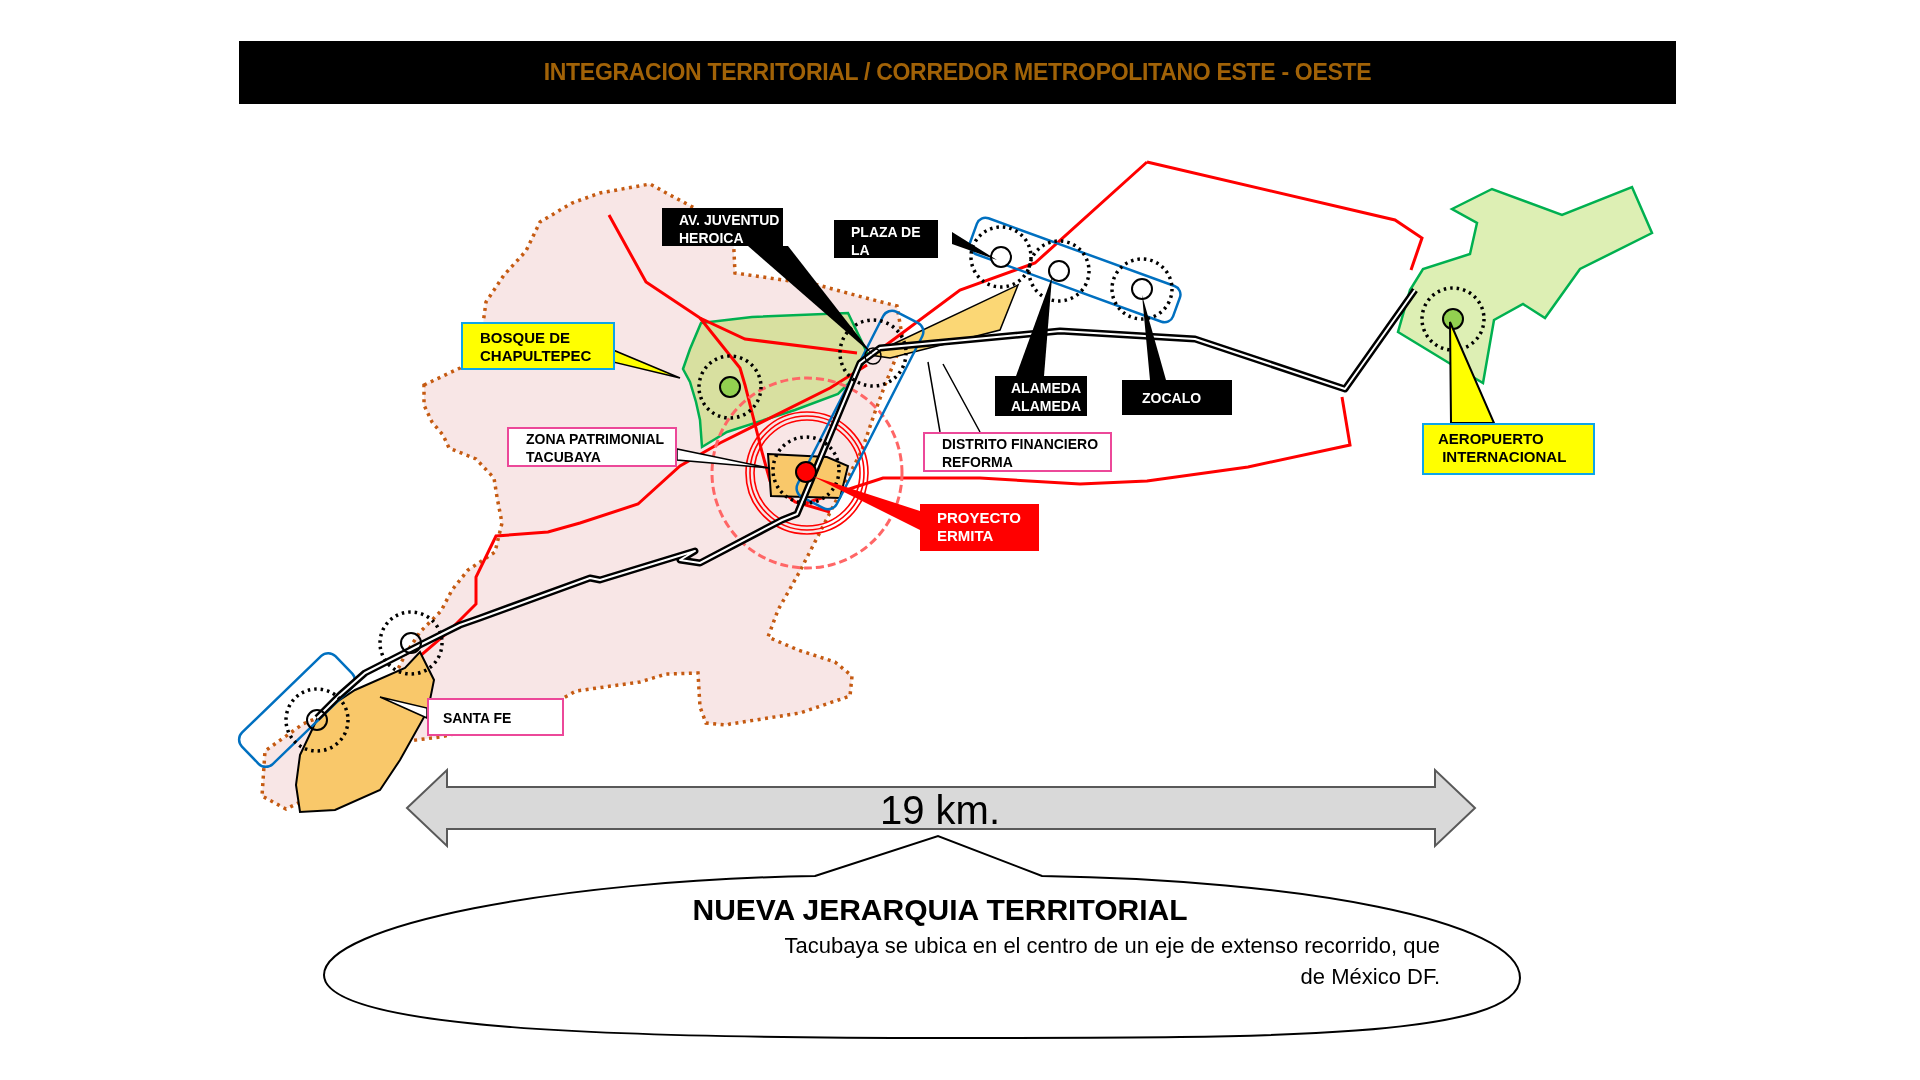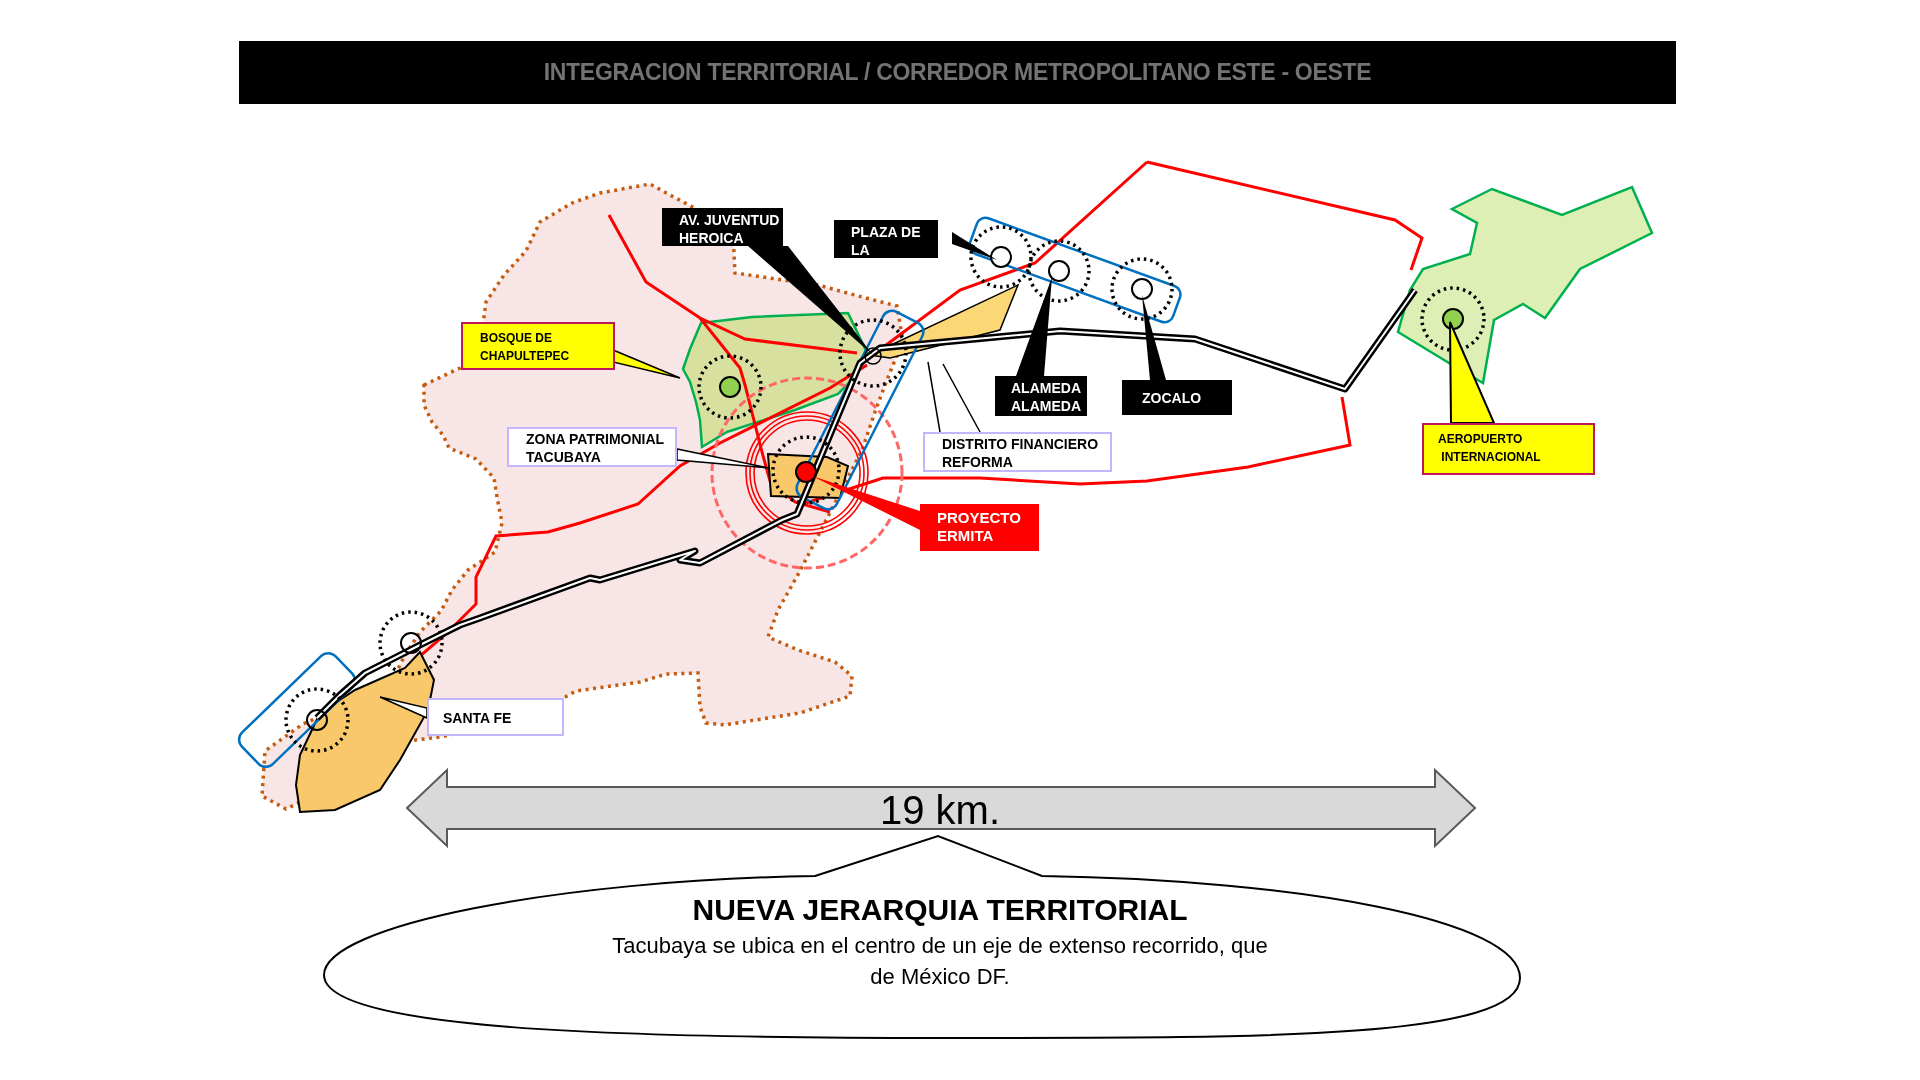--- a/index.html
+++ b/index.html
@@ -1,28 +1,28 @@
 <!DOCTYPE html>
 <html><head>
 <meta charset="utf-8">
 <style>
   html, body { margin:0; padding:0; background:#ffffff; }
   body { width:1920px; height:1080px; position:relative; overflow:hidden; font-family:"Liberation Sans", sans-serif; }
   #title-bar { position:absolute; left:239px; top:41px; width:1437px; height:63px; background:#000; display:flex; align-items:center; justify-content:center; }
-  #title-bar span { color:#737373; font-weight:bold; font-size:23px; font-family:"Liberation Sans", sans-serif; letter-spacing:-0.3px; }
+  #title-bar span { color:#a16207; font-weight:bold; font-size:23px; font-family:"Liberation Sans", sans-serif; letter-spacing:-0.3px; }
   svg#map { position:absolute; left:0; top:0; }
   .lbl { position:absolute; font-weight:bold; font-size:14px; line-height:18px; padding:3px 0 0 17px; box-sizing:border-box; font-family:"Liberation Sans", sans-serif; }
   .lbl.dark { background:#000; color:#fff; }
-  .lbl.white { background:#fff; color:#000; border:2px solid #c4b5fd; }
-  .lbl.yellow { background:#ffff00; color:#000; border:2px solid #be185d; font-size:12px; }
+  .lbl.white { background:#fff; color:#000; border:2px solid #ec4899; }
+  .lbl.yellow { background:#ffff00; color:#000; border:2px solid #0ea5e9; font-size:15px; }
   .lbl.red { background:#ff0000; color:#fff; font-size:15px; }
   #scale-text { position:absolute; left:840px; top:788px; width:200px; text-align:center; font-size:40px; color:#000; }
   #bubble-title { position:absolute; left:540px; top:893px; width:800px; text-align:center; font-weight:bold; font-size:30px; color:#000; }
   #bubble-body { position:absolute; left:440px; top:930px; width:1000px; text-align:center; font-size:22px; line-height:31px; color:#000; }
-  #bubble-body div { white-space:nowrap; }
+  #bubble-body div { white-space:nowrap;text-align:right; }
 </style>
 </head>
 <body>
 
 <div id="title-bar">
   <span>INTEGRACION TERRITORIAL / CORREDOR METROPOLITANO ESTE - OESTE</span>
 </div>
 
 <svg id="map" width="1920" height="1080" viewBox="0 0 1920 1080">
 

